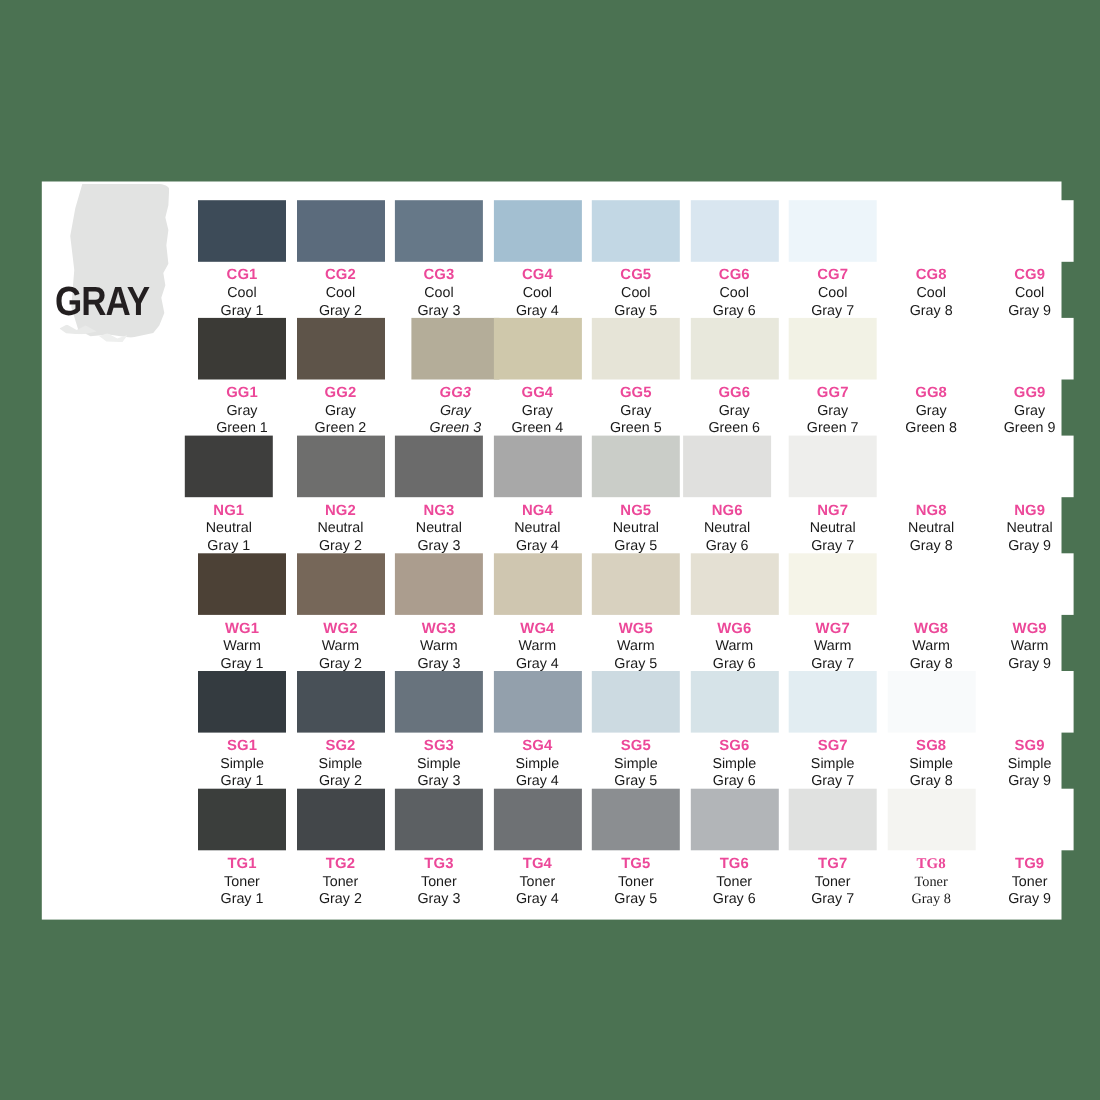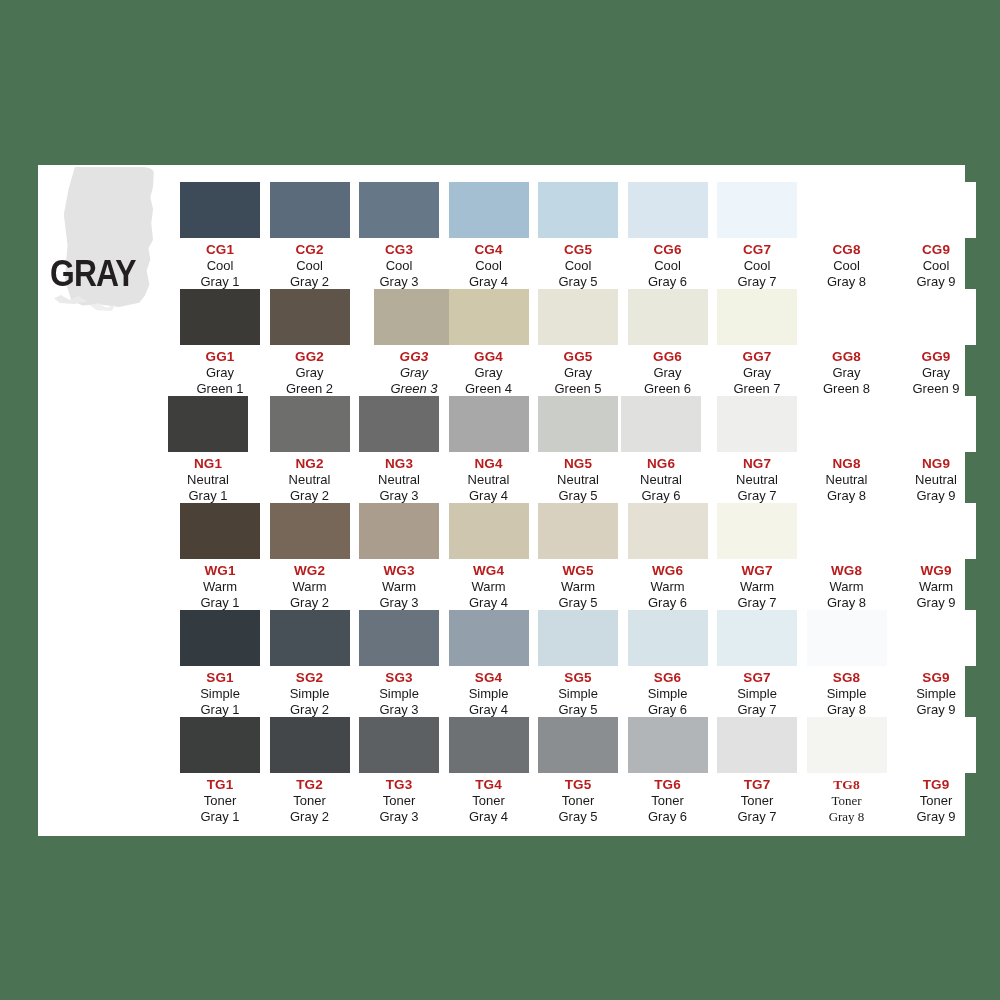--- a/index.html
+++ b/index.html
@@ -107,21 +107,21 @@
     display: block;
   }
   .swatch-labels {
     text-align: center;
     margin-top: 4px;
     line-height: 1.22;
   }
   .swatch-code {
     font-size: 13.5px;
     font-weight: 700;
-    color: #b91c1c;
+    color: #ec4899;
     letter-spacing: 0.1px;
   }
   .swatch-name {
     font-size: 13px;
     font-weight: 400;
     color: #1a1a1a;
   }
   .swatch-name span {
     display: block;
   }

